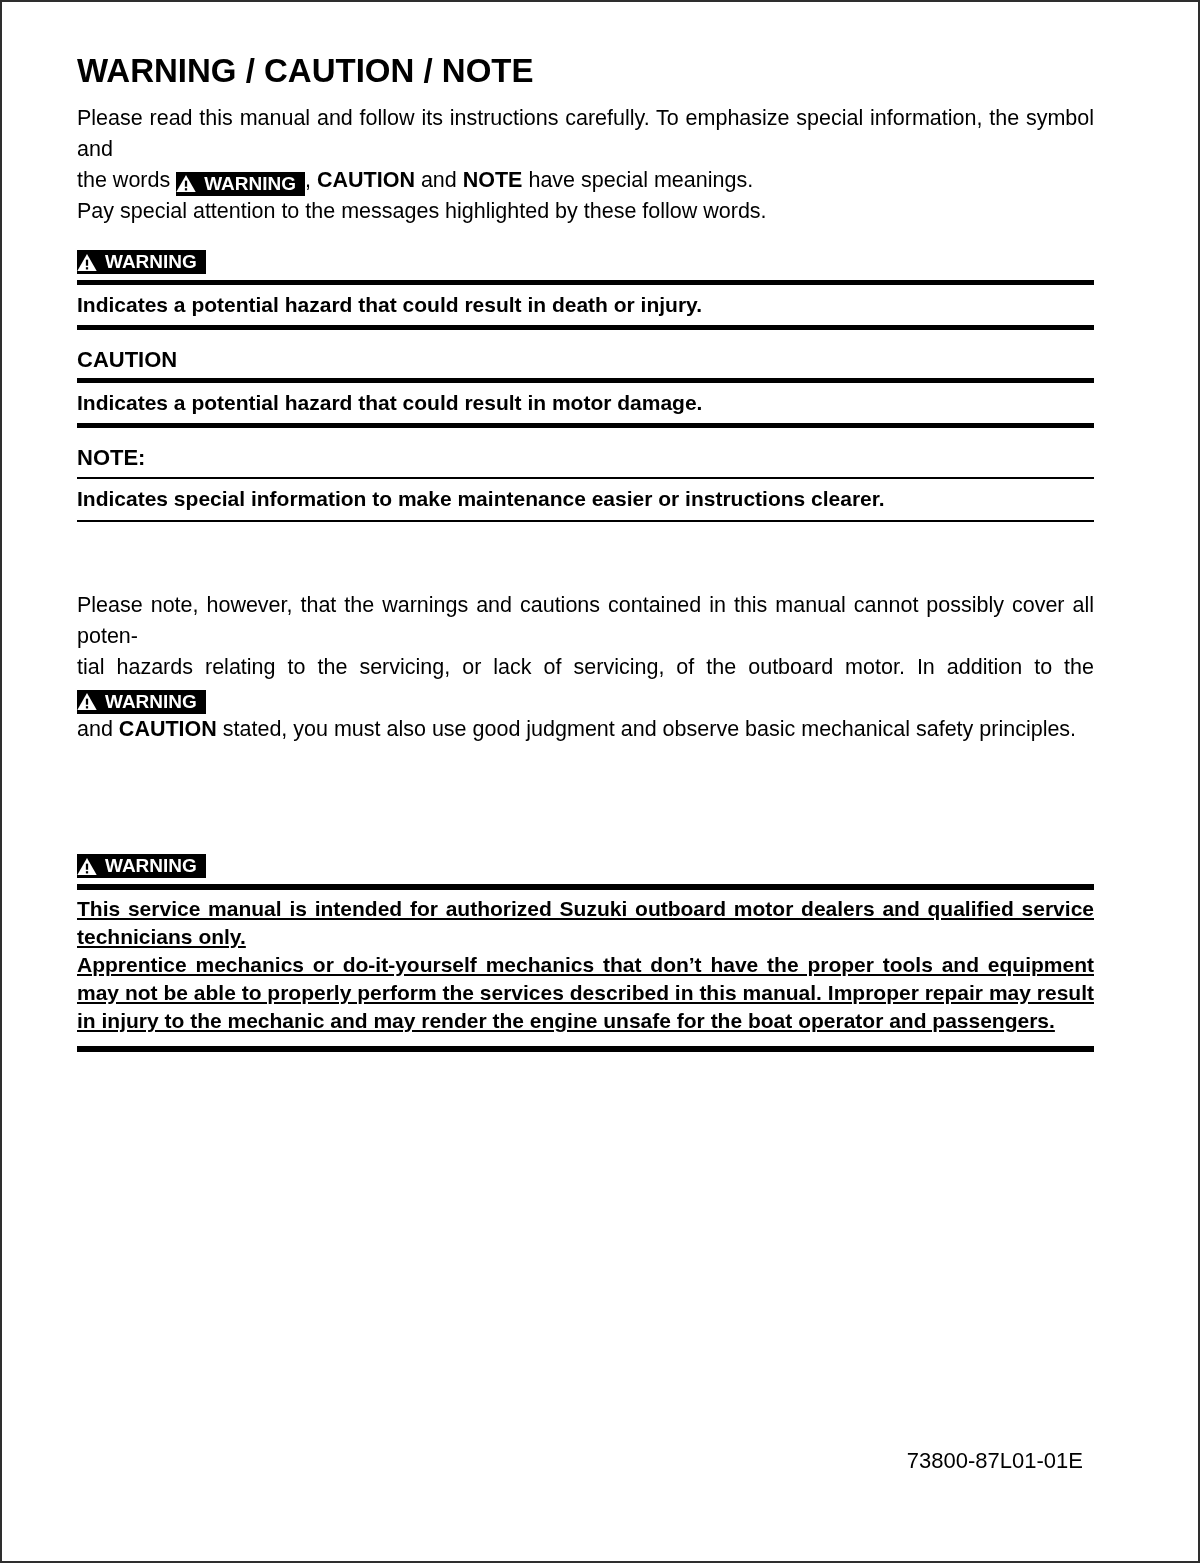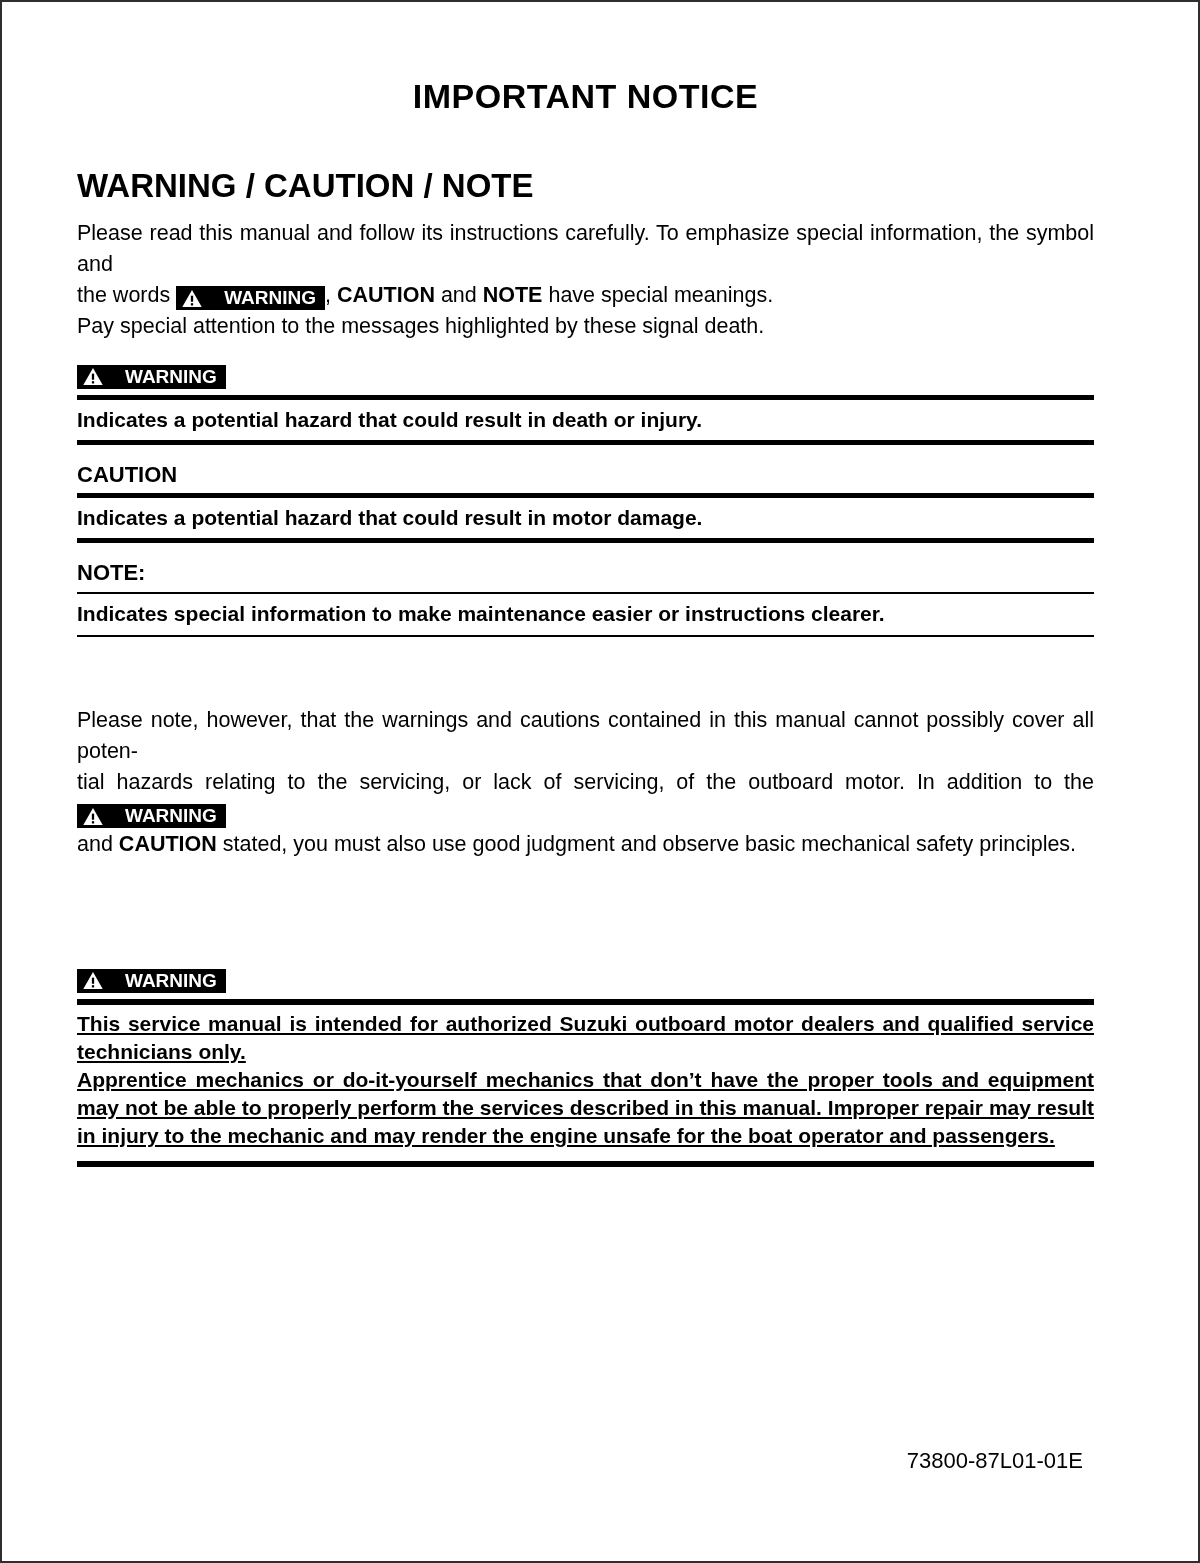--- a/index.html
+++ b/index.html
@@ -33,28 +33,28 @@
 
   .para { font-size: 21.5px; line-height: 31px; }
   .para1 { margin-top: 13px; }
   .line { display: block; }
   .just { text-align: justify; text-align-last: justify; }
   .b { font-weight: bold; }
 
   .badge {
     display: inline-flex;
     align-items: center;
-    gap: 22px;
+    gap: 8px;
     background: #000000;
     color: #ffffff;
     font-weight: bold;
     font-size: 19px;
     line-height: 24px;
     height: 24px;
-    padding: 0 9px 0 6px;
+    padding: 0 9px 0 0;
     vertical-align: -5px;
     white-space: nowrap;
   }
   .badge svg { width: 20px; height: 17px; display: block; }
 
   .signal-section { margin-top: 17px; }
   .signal-section.first { margin-top: 22px; }
   .signal-head { min-height: 26px; display: flex; align-items: center; }
   .signal-label { font-size: 22px; font-weight: bold; }
   .rule { background: #000000; width: 100%; }
@@ -85,35 +85,34 @@
     right: 115px;
     font-size: 22px;
   }
 </style>
 </head>
 <body>
 
 <div class="page">
   <div class="content">
 
-    <div class="doc-title">IMPORTANT NOTICE</div>
 
     <div class="section-heading">WARNING / CAUTION / NOTE</div>
 
     <div class="para para1">
       <span class="line just">Please read this manual and follow its instructions carefully. To emphasize special information, the symbol and</span>
       <span class="line"><span>the words </span><span class="badge">
             <svg viewBox="0 0 24 21" aria-hidden="true">
               <path d="M12 0 L24 21 L0 21 Z" fill="#ffffff"></path>
               <rect x="10.6" y="7" width="2.8" height="7.5" fill="#000000"></rect>
               <rect x="10.6" y="16.3" width="2.8" height="2.8" fill="#000000"></rect>
             </svg>
             <span>WARNING</span>
           </span><span>, </span><span class="b">CAUTION</span><span> and </span><span class="b">NOTE</span><span> have special meanings.</span></span>
-      <span class="line">Pay special attention to the messages highlighted by these signal death.</span>
+      <span class="line">Pay special attention to the messages highlighted by these follow words.</span>
     </div>
 
     <div class="signal-section first">
       <div class="signal-head">
         <span class="badge">
             <svg viewBox="0 0 24 21" aria-hidden="true">
               <path d="M12 0 L24 21 L0 21 Z" fill="#ffffff"></path>
               <rect x="10.6" y="7" width="2.8" height="7.5" fill="#000000"></rect>
               <rect x="10.6" y="16.3" width="2.8" height="2.8" fill="#000000"></rect>
             </svg>

